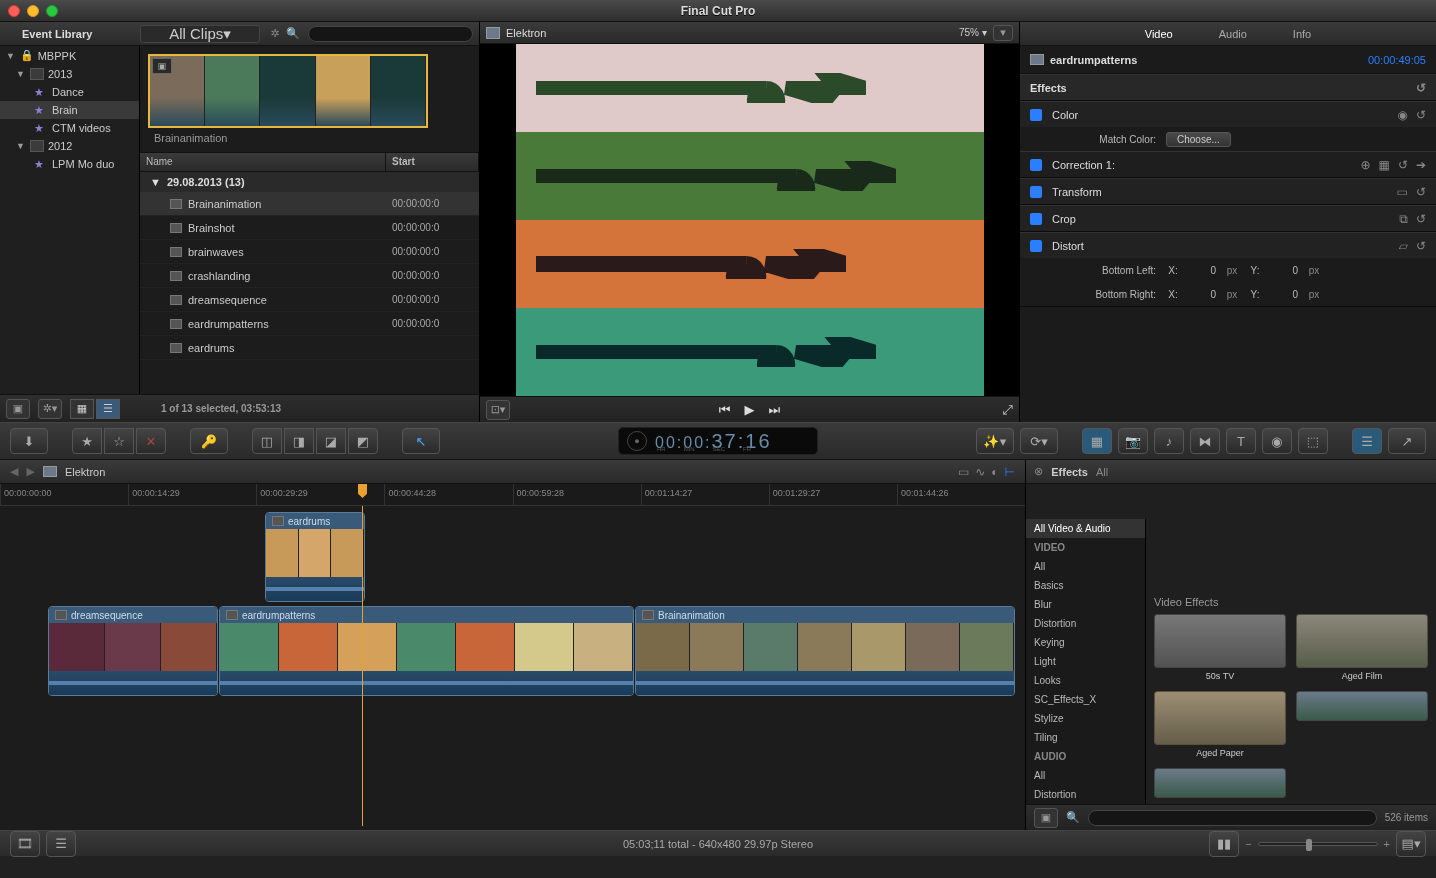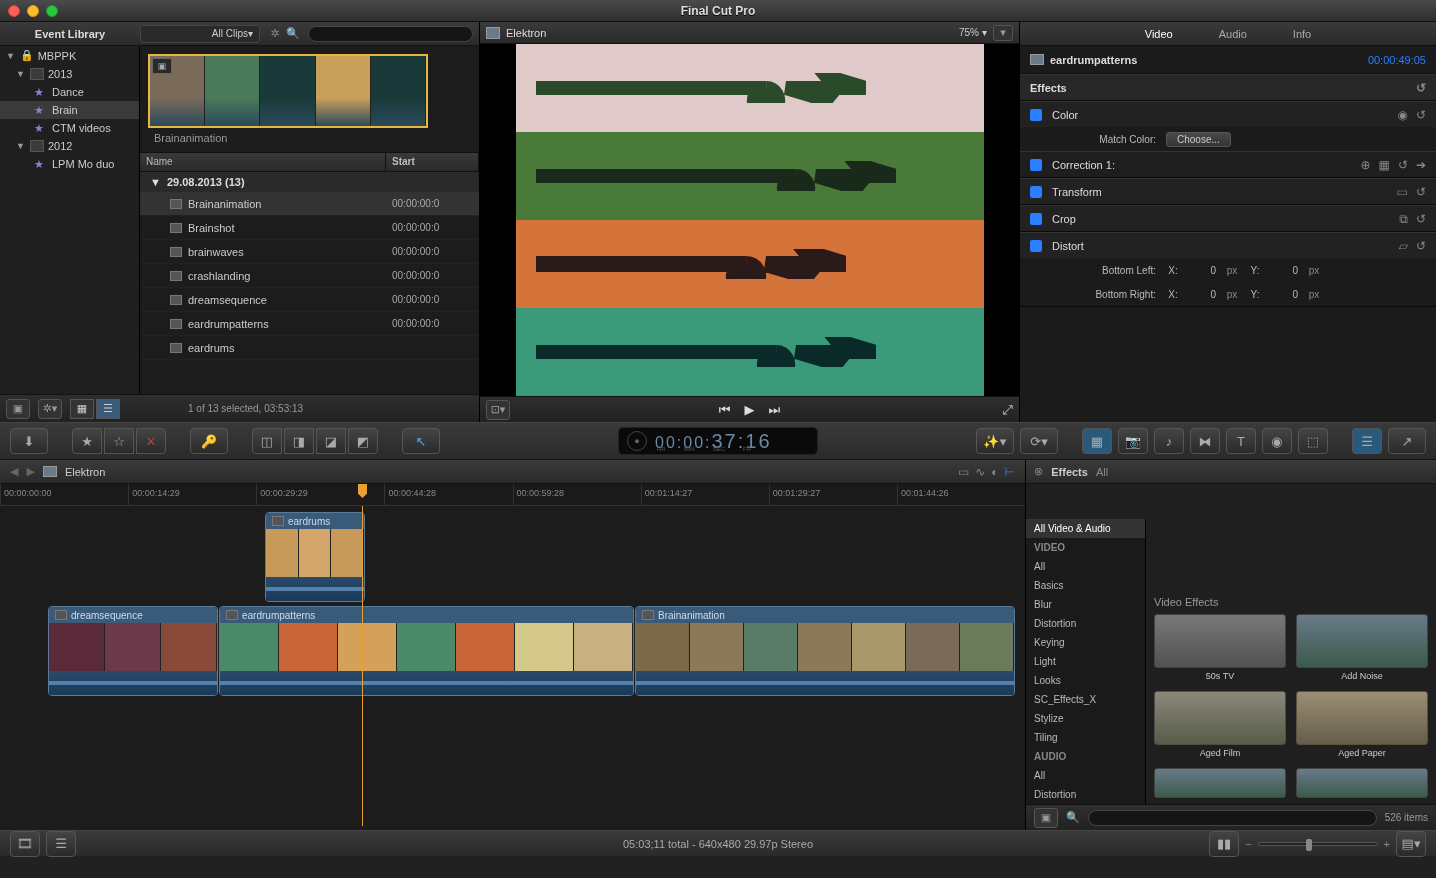--- a/index.html
+++ b/index.html
@@ -15,22 +15,22 @@
 .titlebar-title { position: absolute; left: 50%; transform: translateX(-50%); font-weight: 600; color: #ddd; text-shadow: 0 1px 0 #000; font-size: 12px; }
 
 
 .top-area { display: flex; height: 400px; }
 .event-panel { width: 480px; display: flex; flex-direction: column; border-right: 1px solid #000; background: #1b1b1b; }
 .viewer-panel { flex: 0 0 540px; display: flex; flex-direction: column; border-right: 1px solid #000; background: #1b1b1b; }
 .inspector-panel { flex: 1; display: flex; flex-direction: column; background: #1b1b1b; }
 
 
 .event-header { height: 24px; background: linear-gradient(#3a3a3a,#2a2a2a); display: flex; align-items: center; border-bottom: 1px solid #111; }
-.event-header-title { width: 140px; padding: 0 14px; font-weight: 600; color: #ddd; font-size: 11px; text-align: center; }
-.clips-dropdown { width: 120px; height: 18px; background: #2a2a2a; border: 1px solid #444; border-radius: 3px; color: #ccc; font-size: 10px; padding: 0 6px; margin-right: 6px; display: flex; align-items: center; justify-content: flex-end; }
+.event-header-title { width: 140px; padding: 0 22px; font-weight: 600; color: #ddd; font-size: 11px; }
+.clips-dropdown { width: 120px; height: 18px; background: #2a2a2a; border: 1px solid #444; border-radius: 3px; color: #ccc; font-size: 15px; padding: 0 6px; margin-right: 6px; display: flex; align-items: center; justify-content: center; }
 .gear-icon, .q-icon { width: 18px; height: 16px; display: flex; align-items: center; justify-content: center; color: #888; }
 .search-small { flex: 1; margin: 0 6px; }
 .search-small input { width: 100%; height: 16px; background: #151515; border: 1px solid #444; border-radius: 8px; color: #ccc; padding: 0 6px; font-size: 10px; }
 
 .event-body { display: flex; flex: 1; overflow: hidden; }
 .library-tree { width: 140px; background: #1f1f1f; border-right: 1px solid #000; overflow: auto; }
 .tree-item { padding: 3px 6px; display: flex; align-items: center; gap: 4px; color: #ccc; cursor: default; }
 .tree-item.lvl1 { padding-left: 6px; }
 .tree-item.lvl2 { padding-left: 16px; }
 .tree-item.lvl3 { padding-left: 34px; }
@@ -61,21 +61,21 @@
 .clip-row.selected { background: #333; }
 .clip-row .row-name { width: 246px; padding-left: 30px; display: flex; align-items: center; gap: 6px; }
 .clip-row .row-start { padding-left: 6px; color: #aaa; font-size: 10px; }
 .doc-icon { width: 12px; height: 10px; background: #555; border: 1px solid #777; }
 
 .event-footer { height: 28px; background: linear-gradient(#2e2e2e,#222); border-top: 1px solid #111; display: flex; align-items: center; padding: 0 6px; gap: 8px; }
 .footer-btn { width: 24px; height: 20px; background: #333; border: 1px solid #555; border-radius: 3px; display: flex; align-items: center; justify-content: center; color: #999; }
 .footer-seg { display: flex; gap: 2px; }
 .seg-btn { width: 24px; height: 20px; background: #333; border: 1px solid #555; display: flex; align-items: center; justify-content: center; }
 .seg-btn.active { background: #3a5a7a; }
-.footer-text { color: #999; font-size: 10px; margin-left: 60px; }
+.footer-text { color: #999; font-size: 10px; margin-left: 33px; font-weight: bold; }
 
 
 .viewer-header { height: 24px; background: linear-gradient(#3a3a3a,#2a2a2a); display: flex; align-items: center; padding: 0 6px; border-bottom: 1px solid #111; }
 .viewer-header .proj-icon { width: 14px; height: 12px; background:#6a7a8a; border:1px solid #999; margin-right: 6px; }
 .viewer-title { flex: 1; color: #ddd; }
 .zoom { color: #ccc; margin-right: 6px; font-size: 10px; display:flex; align-items:center; gap:3px;}
 .viewer-canvas { flex: 1; display: flex; align-items: center; justify-content: center; background: #000; }
 .canvas-inner { width: 468px; height: 352px; position: relative; }
 .stripe { position: absolute; left: 0; right: 0; height: 25%; }
 .s1{top:0;background:#e0c9c9;} .s2{top:25%;background:#4a7a3a;} .s3{top:50%;background:#d4733a;} .s4{top:75%;background:#3a9a7a;}
@@ -607,24 +607,20 @@
         <div class="fx-cat">Distortion</div>
       </div>
       <div class="fx-grid-wrap">
         <div class="fx-grid-title">Video Effects</div>
         <div class="fx-grid">
           <div class="fx-item">
               <div class="fx-thumb" style="filter:grayscale(1);"></div>
               <div class="fx-label">50s TV</div>
             </div>
           <div class="fx-item">
-              <div class="fx-thumb"></div>
-              <div class="fx-label">Add Noise</div>
-            </div>
-          <div class="fx-item">
               <div class="fx-thumb" style="filter:sepia(0.6);"></div>
               <div class="fx-label">Aged Film</div>
             </div>
           <div class="fx-item">
               <div class="fx-thumb" style="filter:sepia(0.9);"></div>
               <div class="fx-label">Aged Paper</div>
             </div>
           <div class="fx-item">
               <div class="fx-thumb" style="height:30px;"></div>
             </div>

